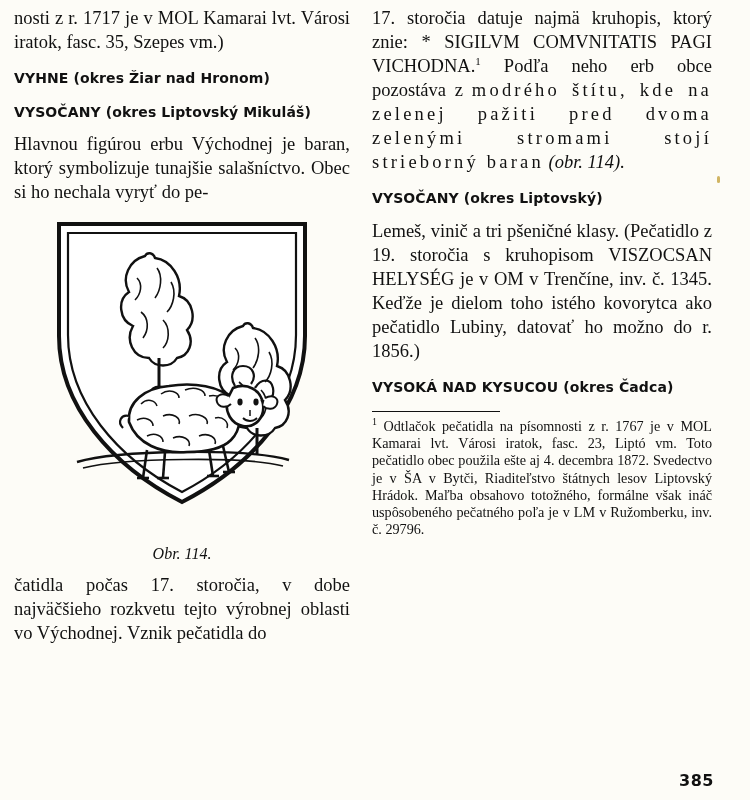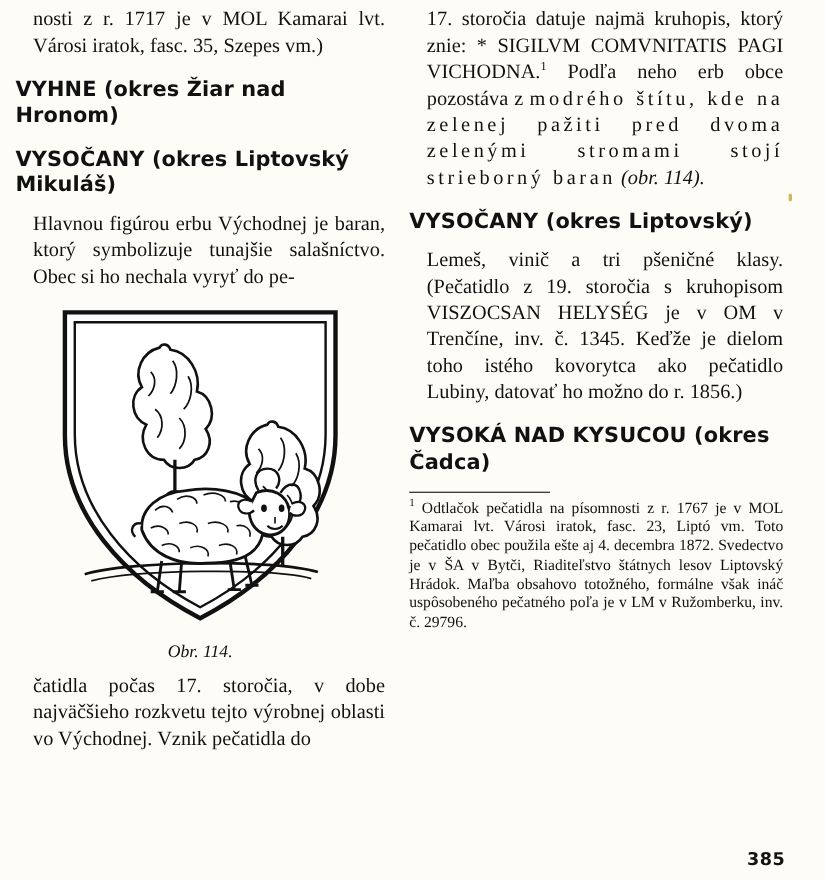--- a/index.html
+++ b/index.html
@@ -30,30 +30,30 @@
   .col {
     width: 340px;
     position: relative;
   }
   .col-left { width: 336px; }
   .col-right { width: 340px; }
 
   p.body {
     font-size: 18.5px;
     line-height: 1.30;
-    margin: 0 0 0 16px;
+    margin: 0 0 0 0;
     text-align: justify;
     text-indent: 0;
     hyphens: none;
   }
 
   .head {
     font-family: "DejaVu Sans", sans-serif;
     font-weight: bold;
-    font-size: 19px;
+    font-size: 14px;
     line-height: 1.25;
     margin: 16px 0 11px 0;
     letter-spacing: 0.1px;
   }
   .spaced-2 { letter-spacing: 3.2px; }
   .ital { font-style: italic; }
   sup.fn {
     font-size: 11px;
     vertical-align: super;
     line-height: 0;
@@ -65,21 +65,21 @@
     text-align: center;
   }
   .figure svg {
     display: block;
     margin: 0 auto;
   }
   .figcaption {
     font-style: italic;
     font-size: 16px;
     text-align: center;
-    margin-top: 8px;
+    margin-top: 29px;
     margin-bottom: 10px;
   }
 
   
   .footnote-rule {
     border: none;
     border-top: 1px solid #111;
     width: 128px;
     margin: 14px 0 6px 0;
   }

